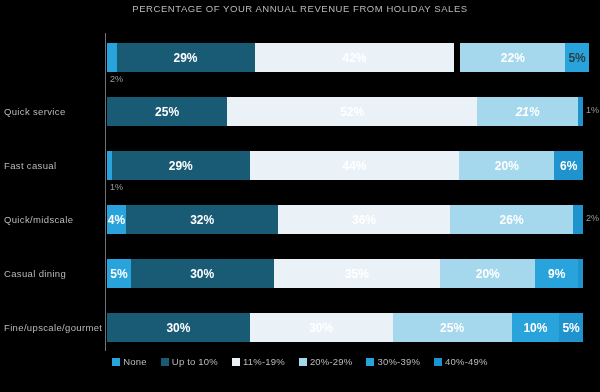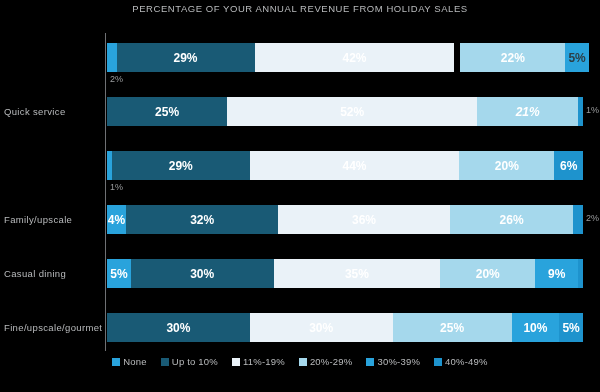--- a/index.html
+++ b/index.html
@@ -167,39 +167,40 @@
               <span>52%</span>
             </div>
             <div class="seg" style="flex: 0 0 21.2121%; background: rgb(165, 216, 236); color: rgb(255, 255, 255); font-style: italic;">
               <span>21%</span>
             </div>
             <div class="seg" style="flex: 0 0 1.0101%; background: rgb(30, 147, 205); color: rgb(255, 255, 255);"></div>
           </div>
           <div class="outside-label outside-right" style="left: 586px;">1%</div>
         </div>
         <div class="row" style="top: 108px;">
+          <div class="row-label">Fast casual</div>
           <div class="bar">
             <div class="seg" style="flex: 0 0 1%; background: rgb(41, 163, 220); color: rgb(255, 255, 255);"></div>
             <div class="seg" style="flex: 0 0 29%; background: rgb(25, 90, 117); color: rgb(255, 255, 255);">
               <span>29%</span>
             </div>
             <div class="seg" style="flex: 0 0 44%; background: rgb(234, 242, 248); color: rgb(255, 255, 255);">
               <span>44%</span>
             </div>
             <div class="seg" style="flex: 0 0 20%; background: rgb(165, 216, 236); color: rgb(255, 255, 255);">
               <span>20%</span>
             </div>
             <div class="seg" style="flex: 0 0 6%; background: rgb(30, 147, 205); color: rgb(255, 255, 255);">
               <span>6%</span>
             </div>
           </div>
           <div class="outside-label outside-below" style="left: 110px;">1%</div>
         </div>
         <div class="row" style="top: 162px;">
-          <div class="row-label">Family/upscale</div>
+          <div class="row-label">Quick/midscale</div>
           <div class="bar">
             <div class="seg" style="flex: 0 0 4%; background: rgb(41, 163, 220); color: rgb(255, 255, 255);">
               <span>4%</span>
             </div>
             <div class="seg" style="flex: 0 0 32%; background: rgb(25, 90, 117); color: rgb(255, 255, 255);">
               <span>32%</span>
             </div>
             <div class="seg" style="flex: 0 0 36%; background: rgb(234, 242, 248); color: rgb(255, 255, 255);">
               <span>36%</span>
             </div>

